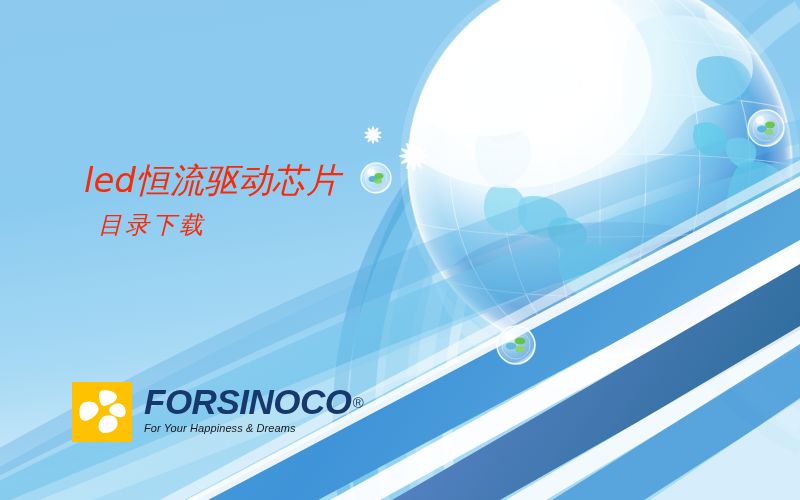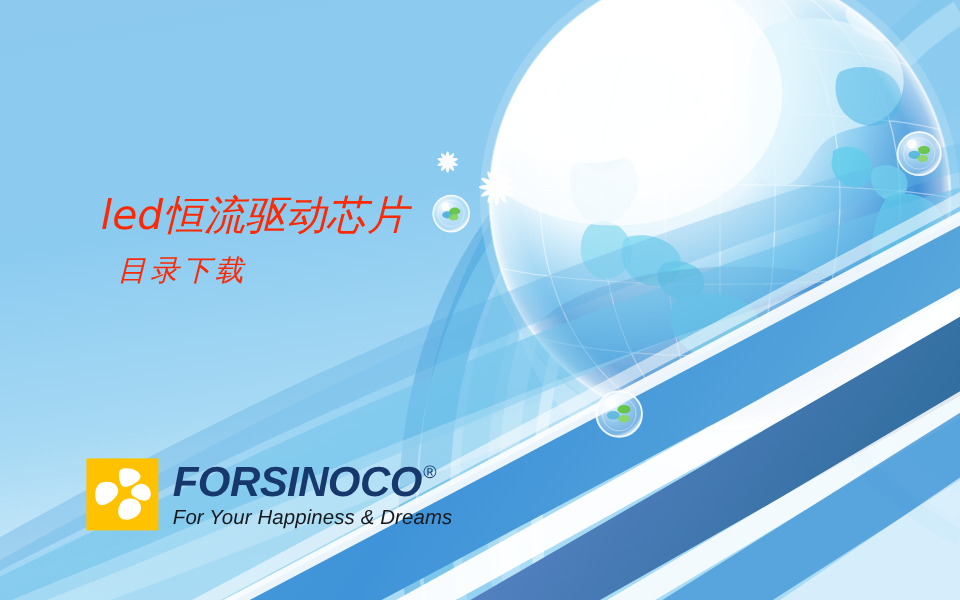--- a/index.html
+++ b/index.html
@@ -74,21 +74,21 @@
   .logo-mark svg { display: block; }
   .logo-text-block {
     margin-left: 12px;
     display: flex;
     flex-direction: column;
     justify-content: flex-start;
     padding-top: 2px;
   }
   .wordmark {
     display: flex;
-    align-items: flex-start;
+    align-items: center;
     line-height: 1;
   }
   .wordmark-name {
     font-family: "Liberation Sans", "DejaVu Sans", sans-serif;
     font-size: 35px;
     font-weight: bold;
     color: #17386d;
     letter-spacing: -0.5px;
     line-height: 1;
   }
@@ -96,21 +96,21 @@
     font-family: "Liberation Sans", "DejaVu Sans", sans-serif;
     font-size: 15px;
     font-weight: normal;
     color: #17386d;
     line-height: 1;
     margin-top: 2px;
     margin-left: 1px;
   }
   .tagline {
     font-family: "Liberation Sans", "DejaVu Sans", sans-serif;
-    font-size: 17px;
+    font-size: 11px;
     font-weight: normal;
     color: #16181c;
     margin-top: 3px;
     letter-spacing: 0.1px;
     white-space: nowrap;
   }
 </style>
 </head>
 <body>
 

